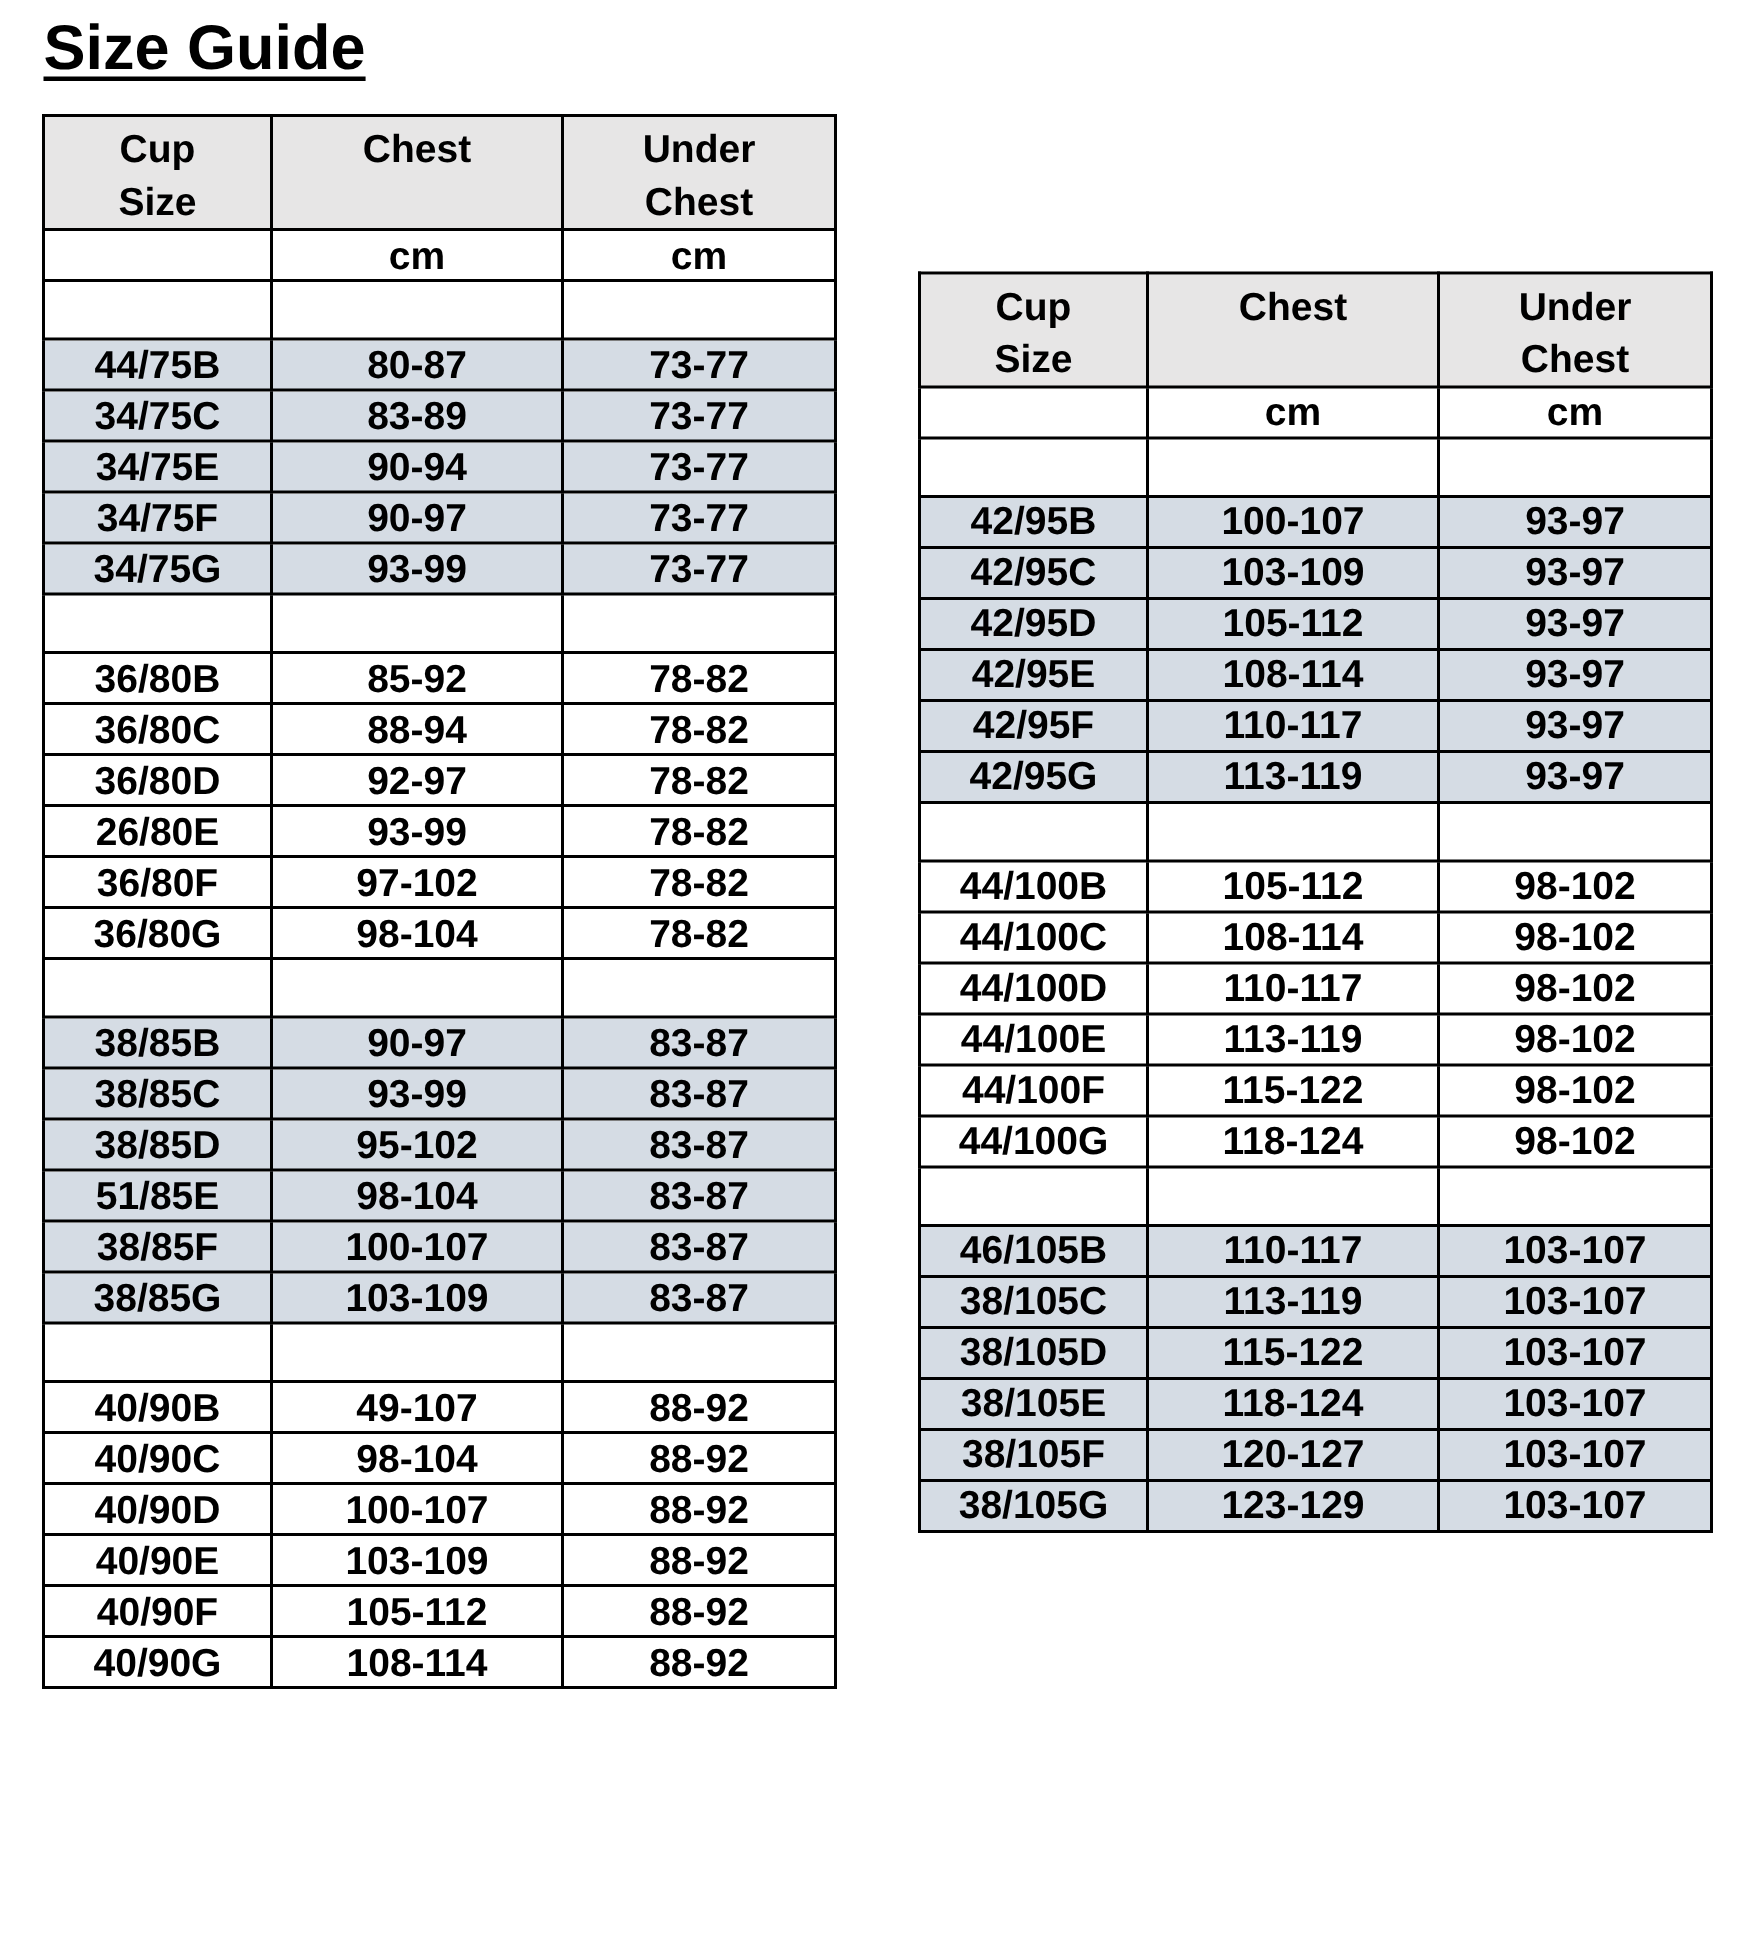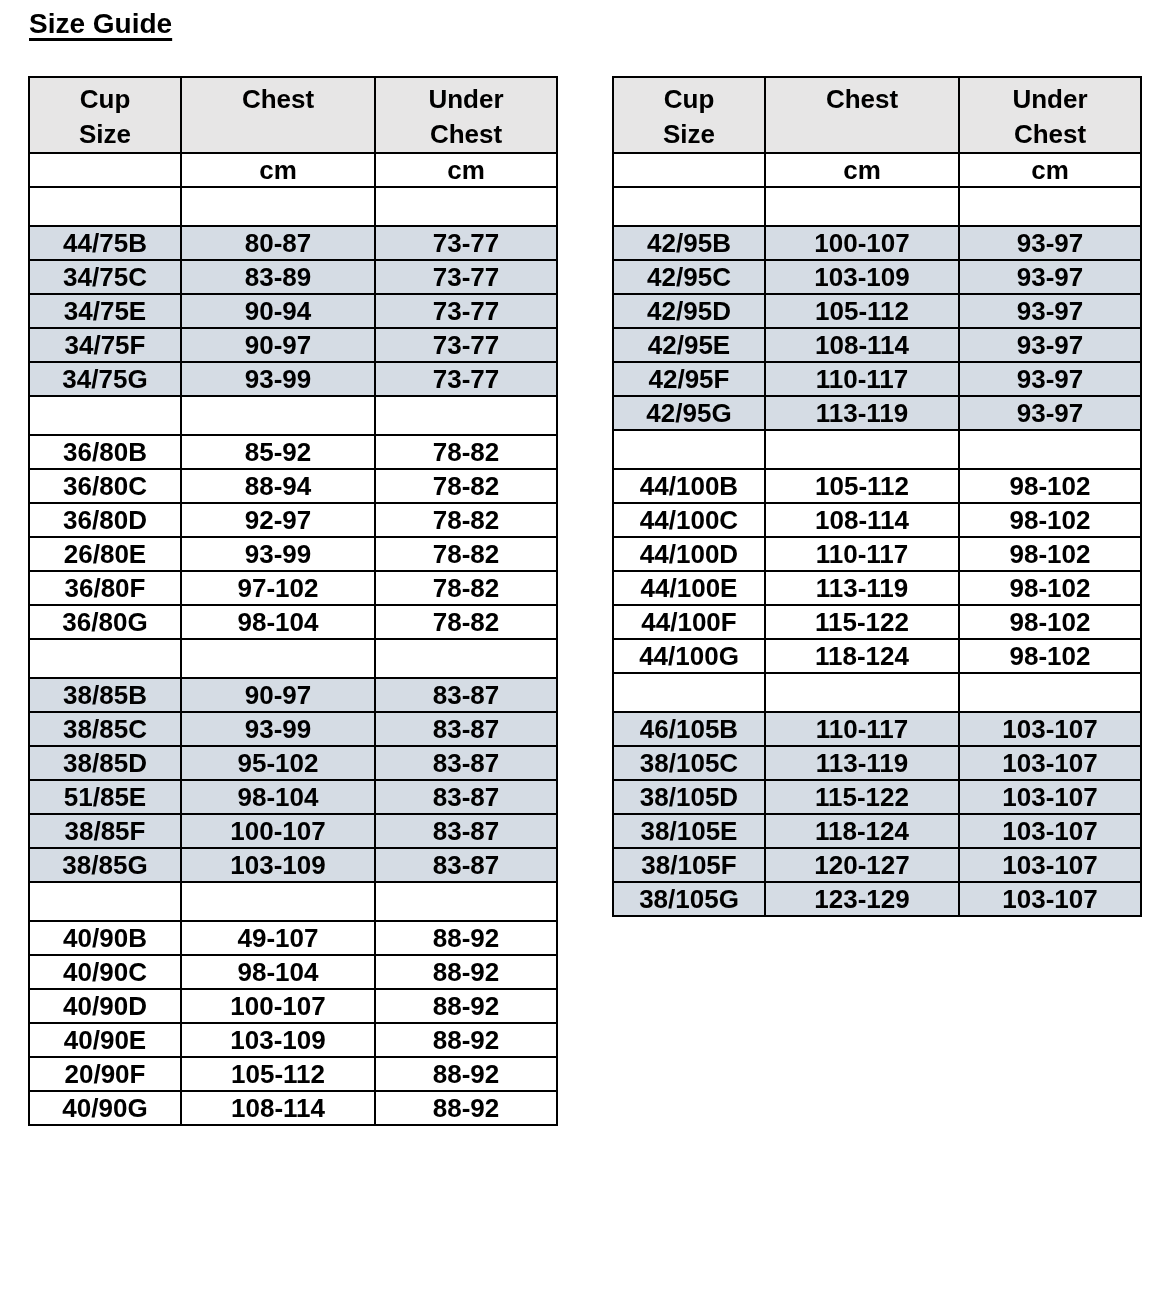--- a/index.html
+++ b/index.html
@@ -23,35 +23,35 @@
     width: 1166px;
     height: 1296px;
     background: var(--page-bg);
     overflow: hidden;
   }
   .title {
     position: absolute;
     left: 29px;
     top: 8px;
     margin: 0;
-    font-size: 28px;
+    font-size: 42px;
     font-weight: bold;
     text-decoration: underline;
     text-underline-offset: 5px;
     text-decoration-thickness: 2.5px;
     color: var(--text-color);
     letter-spacing: 0px;
   }
   .tables-row {
     position: absolute;
     left: 28px;
     top: 76px;
     display: flex;
     gap: 54px;
-    align-items: flex-start;
+    align-items: center;
   }
   table.size-table {
     border-collapse: collapse;
     table-layout: fixed;
     width: 528px;
   }
   table.size-table col.c1 { width: 152px; }
   table.size-table col.c2 { width: 194px; }
   table.size-table col.c3 { width: 182px; }
   table.size-table th,
@@ -218,21 +218,21 @@
             <td>40/90D</td>
             <td>100-107</td>
             <td>88-92</td>
           </tr>
           <tr class="data-row">
             <td>40/90E</td>
             <td>103-109</td>
             <td>88-92</td>
           </tr>
           <tr class="data-row">
-            <td>20/90F</td>
+            <td>40/90F</td>
             <td>105-112</td>
             <td>88-92</td>
           </tr>
           <tr class="data-row">
             <td>40/90G</td>
             <td>108-114</td>
             <td>88-92</td>
           </tr>
         </tbody>
     </table>

